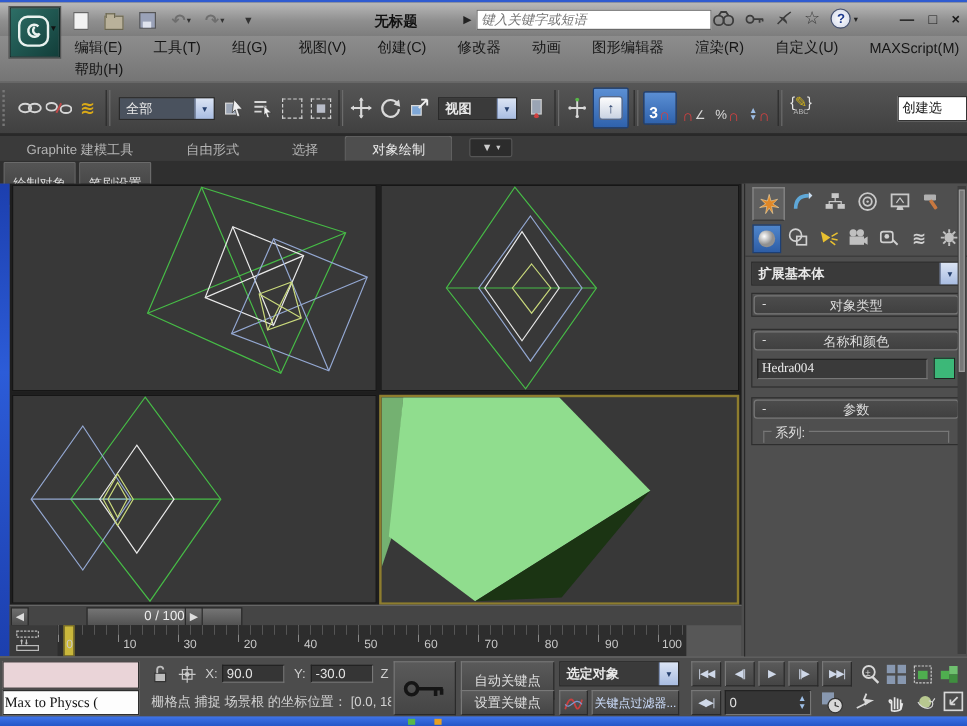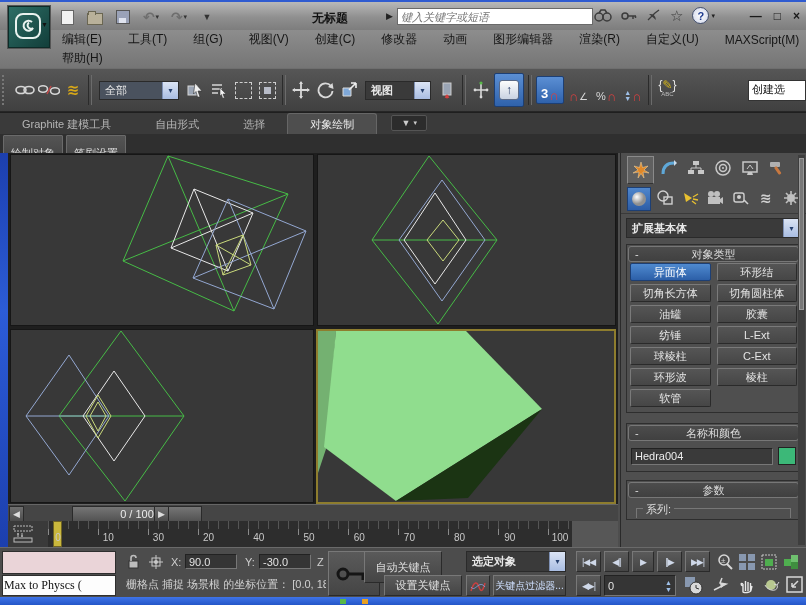--- a/index.html
+++ b/index.html
@@ -419,21 +419,21 @@
     <span class="sb sb-label" style="left:245px;top:8px;">Y:</span>
     <div class="sb sb-field" style="left:259px;top:6px;width:52px;height:15px;">-30.0</div>
     <span class="sb sb-label" style="left:317px;top:8px;">Z</span>
     <div class="sb sb-btn" style="left:328px;top:3px;width:52px;height:45px;">
       <svg width="38" height="20" viewBox="0 0 38 20">
           <circle cx="8" cy="10" r="5" fill="none" stroke="#151515" stroke-width="3"></circle>
           <path d="M13 10 H34 M28 10 V16 M33 10 V15" stroke="#151515" stroke-width="3"></path>
         </svg>
     </div>
     <div class="sb prompt">栅格点 捕捉 场景根 的坐标位置： [0.0, 18</div>
-    <div class="sb sb-btn" style="left:364px;top:3px;width:78px;height:32px;">自动关键点</div>
+    <div class="sb sb-btn" style="left:384px;top:3px;width:78px;height:32px;">自动关键点</div>
     <div class="sb sb-btn" style="left:384px;top:27px;width:78px;height:21px;">设置关键点</div>
     <div class="sb combo" style="left:466px;top:3px;width:100px;height:21px;margin:0;">
       <span class="field dark" style="flex:1;">选定对象</span>
       <span class="arrow">▾</span>
     </div>
     <div class="sb sb-btn" style="left:466px;top:27px;width:24px;height:21px;">
       <svg width="16" height="14" viewBox="0 0 16 14">
           <path d="M1 12 C4 2, 7 2, 9 8 S13 12, 15 4" fill="none" stroke="#c84040" stroke-width="1.5"></path>
           <path d="M1 8 C5 14, 9 0, 15 8" fill="none" stroke="#8098d0" stroke-width="1"></path>
         </svg>
@@ -602,44 +602,29 @@
     <div class="combo" style="margin:4px 6px 2px 5px;height:18px;">
       <span class="field dark" style="flex:1;">扩展基本体</span>
       <span class="arrow">▾</span>
     </div>
 
     <div style="margin:6px 5px 0 5px;border:1px solid #2e2e2e;padding:1px;">
       <div style="height:14px;display:flex;align-items:center;background:linear-gradient(#4c4c4c,#404040);border:1px solid #777;border-radius:3px;color:#ddd;font-size:11px;position:relative;">
         <span style="position:absolute;left:6px;">-</span>
         <span style="flex:1;text-align:center;">对象类型</span>
       </div>
-      <div id="obj-grid" style="display:grid;grid-template-columns:1fr 1fr;gap:3px 6px;padding:1px 2px 4px 2px;">
-          <div style="height: 16px; font-size: 11px; display: flex; align-items: center; justify-content: center; border-radius: 2px; background: linear-gradient(rgb(79, 138, 208), rgb(44, 95, 168)); color: rgb(255, 255, 255); border: 1px solid rgb(29, 63, 116);">异面体</div>
-          <div style="height: 16px; font-size: 11px; display: flex; align-items: center; justify-content: center; border-radius: 2px; background: linear-gradient(rgb(85, 85, 85), rgb(70, 70, 70)); color: rgb(228, 228, 228); border-width: 1px; border-style: solid; border-color: rgb(122, 122, 122) rgb(42, 42, 42) rgb(42, 42, 42) rgb(122, 122, 122); border-image: initial;">环形结</div>
-          <div style="height: 16px; font-size: 11px; display: flex; align-items: center; justify-content: center; border-radius: 2px; background: linear-gradient(rgb(85, 85, 85), rgb(70, 70, 70)); color: rgb(228, 228, 228); border-width: 1px; border-style: solid; border-color: rgb(122, 122, 122) rgb(42, 42, 42) rgb(42, 42, 42) rgb(122, 122, 122); border-image: initial;">切角长方体</div>
-          <div style="height: 16px; font-size: 11px; display: flex; align-items: center; justify-content: center; border-radius: 2px; background: linear-gradient(rgb(85, 85, 85), rgb(70, 70, 70)); color: rgb(228, 228, 228); border-width: 1px; border-style: solid; border-color: rgb(122, 122, 122) rgb(42, 42, 42) rgb(42, 42, 42) rgb(122, 122, 122); border-image: initial;">切角圆柱体</div>
-          <div style="height: 16px; font-size: 11px; display: flex; align-items: center; justify-content: center; border-radius: 2px; background: linear-gradient(rgb(85, 85, 85), rgb(70, 70, 70)); color: rgb(228, 228, 228); border-width: 1px; border-style: solid; border-color: rgb(122, 122, 122) rgb(42, 42, 42) rgb(42, 42, 42) rgb(122, 122, 122); border-image: initial;">油罐</div>
-          <div style="height: 16px; font-size: 11px; display: flex; align-items: center; justify-content: center; border-radius: 2px; background: linear-gradient(rgb(85, 85, 85), rgb(70, 70, 70)); color: rgb(228, 228, 228); border-width: 1px; border-style: solid; border-color: rgb(122, 122, 122) rgb(42, 42, 42) rgb(42, 42, 42) rgb(122, 122, 122); border-image: initial;">胶囊</div>
-          <div style="height: 16px; font-size: 11px; display: flex; align-items: center; justify-content: center; border-radius: 2px; background: linear-gradient(rgb(85, 85, 85), rgb(70, 70, 70)); color: rgb(228, 228, 228); border-width: 1px; border-style: solid; border-color: rgb(122, 122, 122) rgb(42, 42, 42) rgb(42, 42, 42) rgb(122, 122, 122); border-image: initial;">纺锤</div>
-          <div style="height: 16px; font-size: 11px; display: flex; align-items: center; justify-content: center; border-radius: 2px; background: linear-gradient(rgb(85, 85, 85), rgb(70, 70, 70)); color: rgb(228, 228, 228); border-width: 1px; border-style: solid; border-color: rgb(122, 122, 122) rgb(42, 42, 42) rgb(42, 42, 42) rgb(122, 122, 122); border-image: initial;">L-Ext</div>
-          <div style="height: 16px; font-size: 11px; display: flex; align-items: center; justify-content: center; border-radius: 2px; background: linear-gradient(rgb(85, 85, 85), rgb(70, 70, 70)); color: rgb(228, 228, 228); border-width: 1px; border-style: solid; border-color: rgb(122, 122, 122) rgb(42, 42, 42) rgb(42, 42, 42) rgb(122, 122, 122); border-image: initial;">球棱柱</div>
-          <div style="height: 16px; font-size: 11px; display: flex; align-items: center; justify-content: center; border-radius: 2px; background: linear-gradient(rgb(85, 85, 85), rgb(70, 70, 70)); color: rgb(228, 228, 228); border-width: 1px; border-style: solid; border-color: rgb(122, 122, 122) rgb(42, 42, 42) rgb(42, 42, 42) rgb(122, 122, 122); border-image: initial;">C-Ext</div>
-          <div style="height: 16px; font-size: 11px; display: flex; align-items: center; justify-content: center; border-radius: 2px; background: linear-gradient(rgb(85, 85, 85), rgb(70, 70, 70)); color: rgb(228, 228, 228); border-width: 1px; border-style: solid; border-color: rgb(122, 122, 122) rgb(42, 42, 42) rgb(42, 42, 42) rgb(122, 122, 122); border-image: initial;">环形波</div>
-          <div style="height: 16px; font-size: 11px; display: flex; align-items: center; justify-content: center; border-radius: 2px; background: linear-gradient(rgb(85, 85, 85), rgb(70, 70, 70)); color: rgb(228, 228, 228); border-width: 1px; border-style: solid; border-color: rgb(122, 122, 122) rgb(42, 42, 42) rgb(42, 42, 42) rgb(122, 122, 122); border-image: initial;">棱柱</div>
-          <div style="height: 16px; font-size: 11px; display: flex; align-items: center; justify-content: center; border-radius: 2px; background: linear-gradient(rgb(85, 85, 85), rgb(70, 70, 70)); color: rgb(228, 228, 228); border-width: 1px; border-style: solid; border-color: rgb(122, 122, 122) rgb(42, 42, 42) rgb(42, 42, 42) rgb(122, 122, 122); border-image: initial;">软管</div>
-        </div>
     </div>
 
     <div style="margin:10px 5px 0 5px;border:1px solid #2e2e2e;padding:1px;">
       <div style="height:14px;display:flex;align-items:center;background:linear-gradient(#4c4c4c,#404040);border:1px solid #777;border-radius:3px;color:#ddd;font-size:11px;position:relative;">
         <span style="position:absolute;left:6px;">-</span>
         <span style="flex:1;text-align:center;">名称和颜色</span>
       </div>
       <div style="display:flex;gap:5px;padding:6px 3px 5px 3px;align-items:center;">
-        <div style="flex:1;height:15px;background:#3a3a3a;border:1px solid #222;border-bottom-color:#777;border-right-color:#777;color:#ececec;font-size:11px;padding:0 3px;line-height:15px;">Hedra004</div>
+        <div style="flex:1;height:15px;background:#3a3a3a;border:1px solid #222;border-bottom-color:#777;border-right-color:#777;color:#ececec;font-size:11px;padding:0 3px;line-height:15px;font-family:Liberation Serif, serif;">Hedra004</div>
         <div style="width: 16px; height: 16px; border: 1px solid rgb(34, 34, 34); background: rgb(60, 184, 120);"></div>
       </div>
     </div>
 
     <div style="margin:8px 5px 0 5px;border:1px solid #2e2e2e;padding:1px;">
       <div style="height:14px;display:flex;align-items:center;background:linear-gradient(#4c4c4c,#404040);border:1px solid #777;border-radius:3px;color:#ddd;font-size:11px;position:relative;">
         <span style="position:absolute;left:6px;">-</span>
         <span style="flex:1;text-align:center;">参数</span>
       </div>
       <div style="margin:10px 8px 0 8px;border:1px solid #777;border-bottom:none;height:9px;position:relative;">

